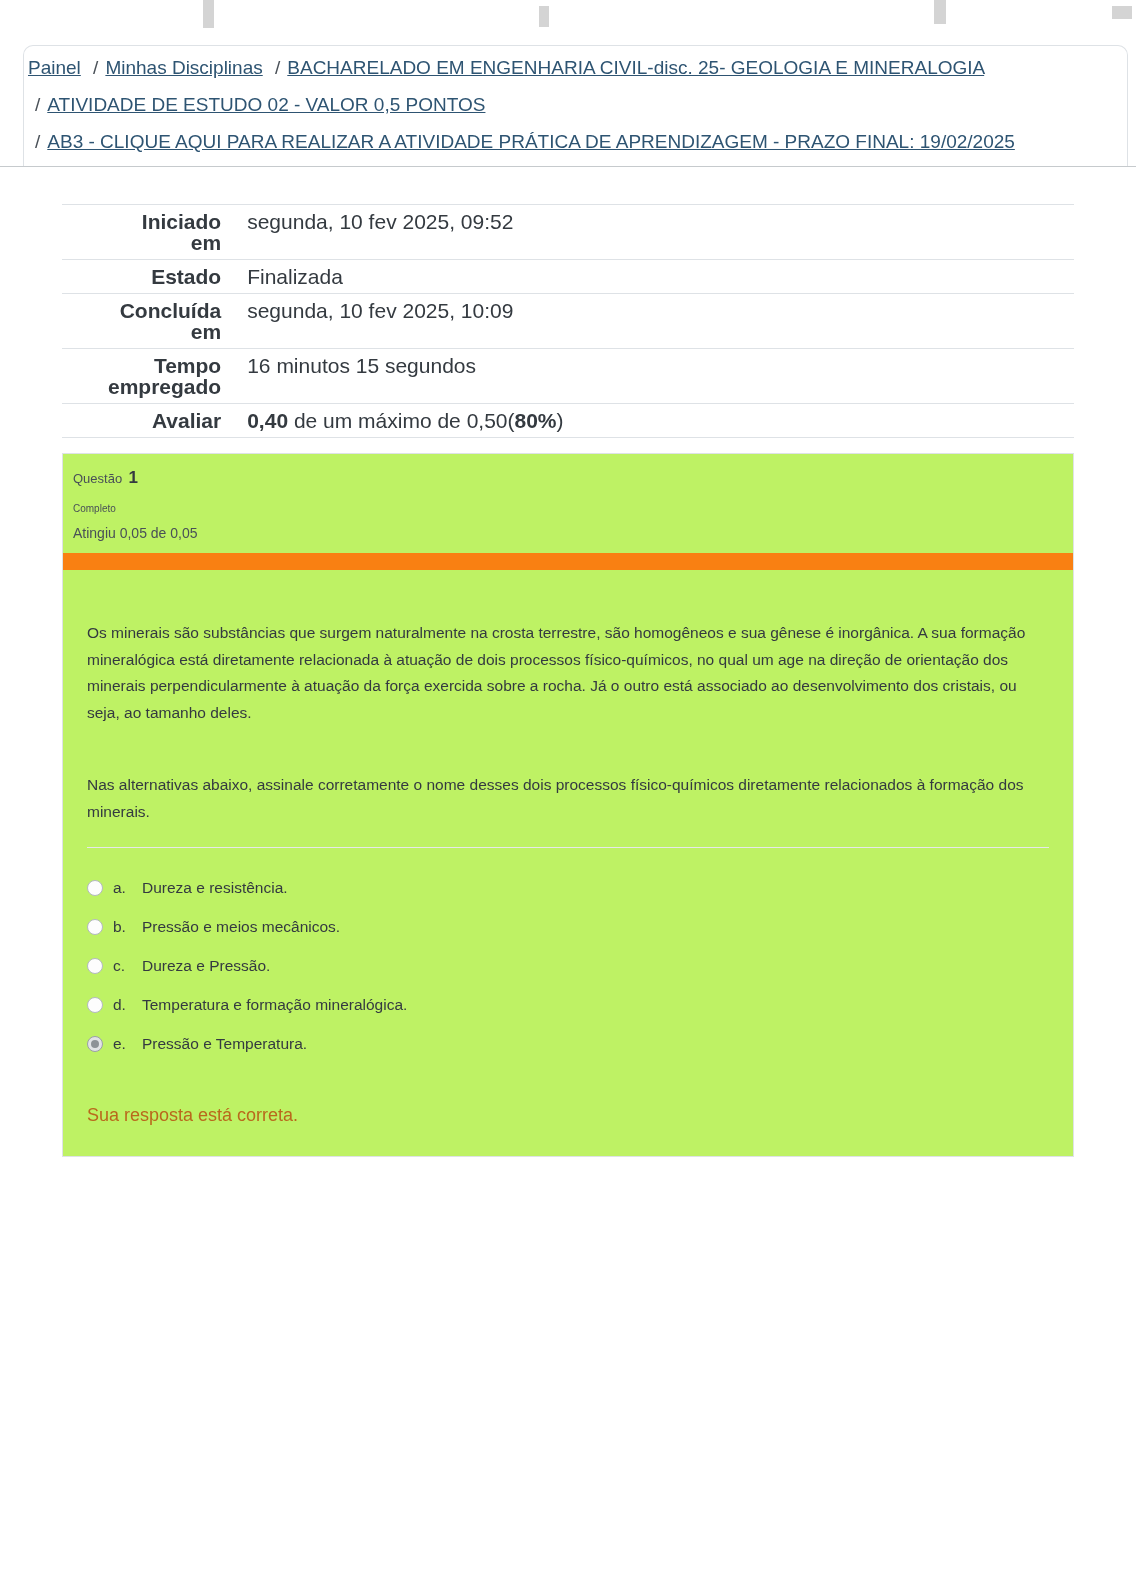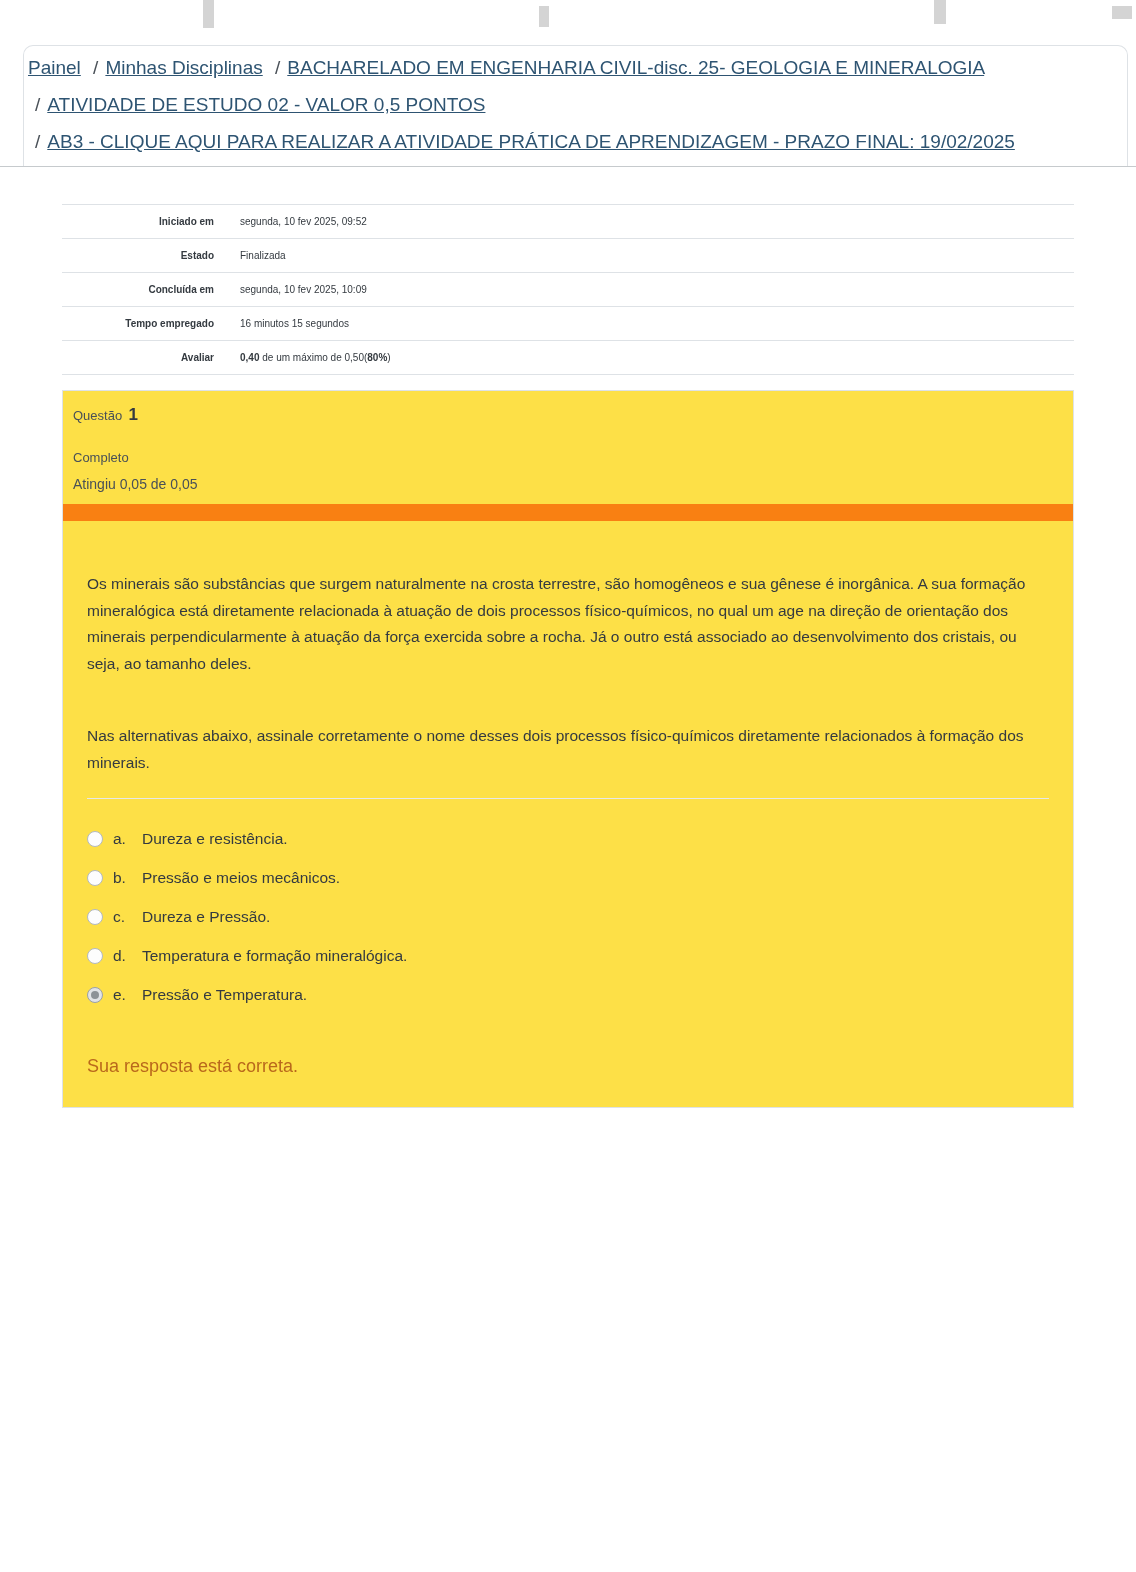--- a/index.html
+++ b/index.html
@@ -35,21 +35,21 @@
   }
   .crumb-unit { white-space: nowrap; }
   .sep { color: #495057; margin: 0 7px; text-decoration: none; }
   .full-divider { width: 1136px; height: 1px; background: #c6cacd; }
 
   
   table.summary {
     margin: 37px 62px 0 62px;
     width: 1012px;
     border-collapse: collapse;
-    font-size: 10px;
+    font-size: 21px;
   }
   table.summary tr { border-top: 1px solid #dee2e6; }
   table.summary { border-bottom: 1px solid #dee2e6; }
   table.summary th {
     width: 168px;
     padding: 6px 16px 6px 46px;
     text-align: right;
     vertical-align: top;
     font-weight: bold;
     line-height: 21px;
@@ -59,26 +59,26 @@
     padding: 6px 0 6px 10px;
     line-height: 21px;
     vertical-align: top;
   }
 
   
   .question {
     margin: 15px 62px 0 62px;
     width: 1012px;
     border: 1px solid #dee2e6;
-    background: #fde047;
+    background: #bef264;
   }
   .q-info { padding: 14px 12px 12px 10px; }
   .q-label { font-size: 13px; color: #495057; }
   .q-num { font-size: 17px; font-weight: bold; color: #343a40; margin-left: 2px; }
-  .q-status { font-size: 13px; color: #495057; margin-top: 25px; }
+  .q-status { font-size: 10px; color: #495057; margin-top: 15px; }
   .q-points { font-size: 14px; color: #495057; margin-top: 11px; }
   .q-flagbar { height: 17px; background: #f98012; }
   .q-content { padding: 50px 24px 30px 24px; font-size: 15.5px; }
   .q-content p { line-height: 26.5px; }
   .q-content p + p { margin-top: 46px; }
   .q-content hr {
     border: none;
     border-top: 1px solid #e6e8ea;
     margin: 22px 0 0 0;
   }

